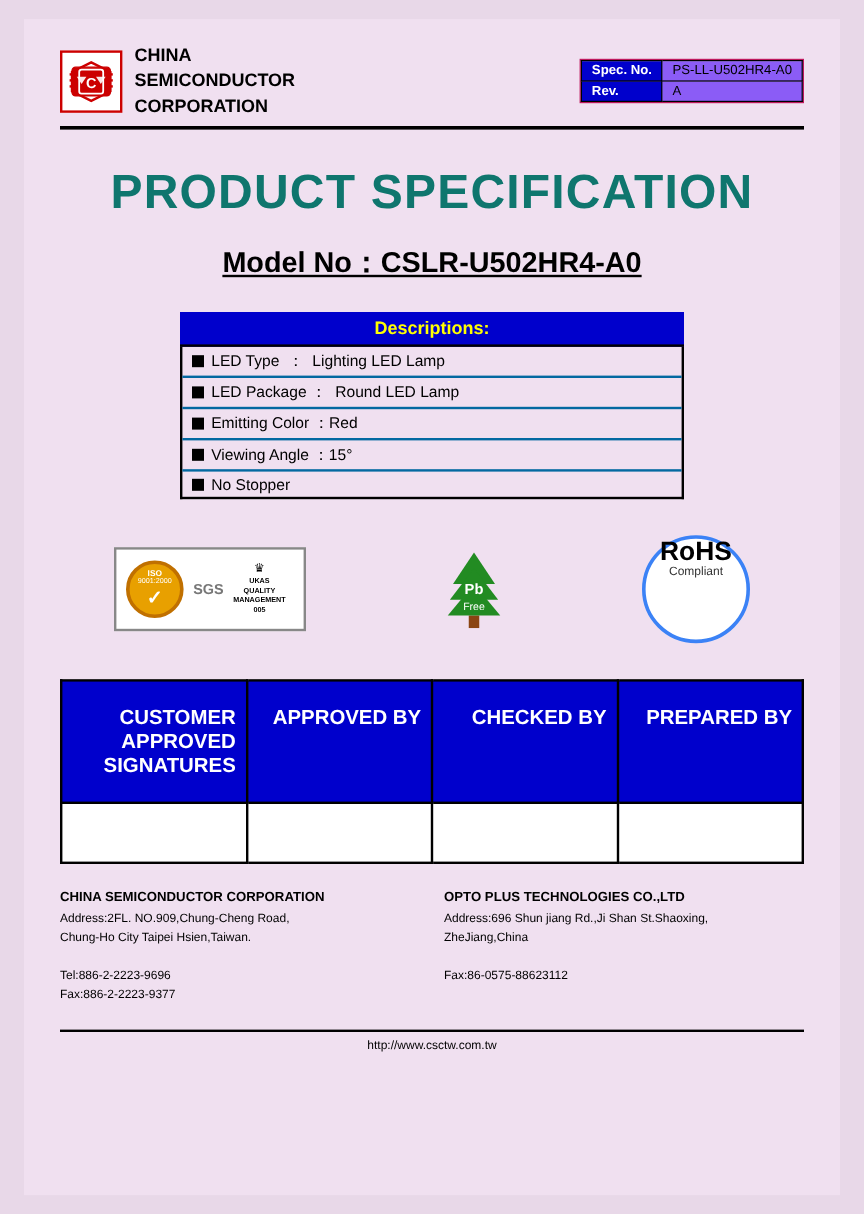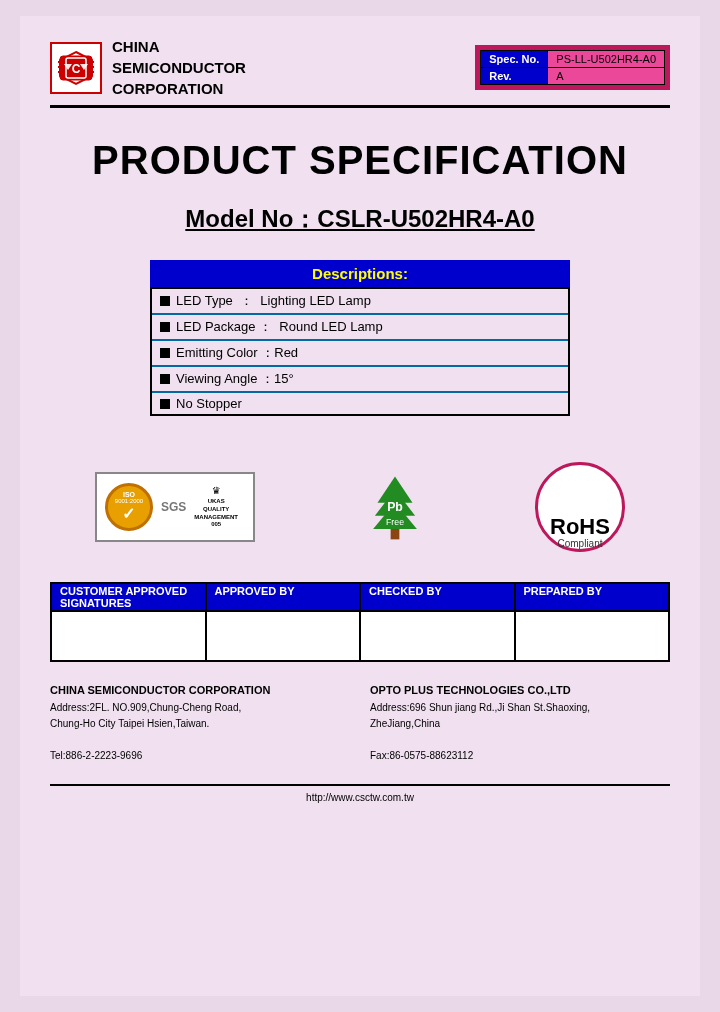--- a/index.html
+++ b/index.html
@@ -45,68 +45,68 @@
       width: 40px;
       height: 40px;
     }
     .company-name {
       font-size: 15px;
       font-weight: bold;
       line-height: 1.4;
       color: #000;
     }
     .header-right {
-      border: 5px solid #be185d;
+      border: 1px solid #be185d;
     }
     .spec-table {
       border-collapse: collapse;
     }
     .spec-table td {
       border: 1px solid #000;
       padding: 2px 8px;
       font-size: 11px;
     }
     .spec-label {
       background: #0000cc;
       color: white;
       font-weight: bold;
     }
     .spec-value {
-      background: #ec4899;
+      background: #8b5cf6;
       color: #000;
     }
     .header-divider {
       border: none;
       border-top: 3px solid #000;
       margin: 6px 0 0 0;
     }
     
     .title-section {
       text-align: center;
       margin: 30px 0 20px 0;
     }
     .main-title {
       font-size: 40px;
       font-weight: 900;
-      color: #000000;
+      color: #0f766e;
       letter-spacing: 1px;
     }
     .model-section {
       text-align: center;
       margin: 20px 0 25px 0;
     }
     .model-no {
       font-size: 24px;
       font-weight: bold;
       text-decoration: underline;
       color: #000;
     }
     
     .desc-section {
-      margin: 0 auto 46px auto;
+      margin: 0 auto 30px auto;
       width: 420px;
     }
     .desc-header {
       background: #0000cc;
       color: #ffff00;
       font-weight: bold;
       font-size: 15px;
       text-align: center;
       padding: 5px;
       border-bottom: 2px solid #000;
@@ -174,28 +174,28 @@
       flex-direction: column;
       align-items: center;
       width: 100px;
     }
     .tree-svg {
       width: 70px;
       height: 70px;
     }
     
     .rohs-box {
-      border: 3px solid #be185d;
+      border: 3px solid #3b82f6;
       border-radius: 50%;
       width: 90px;
       height: 90px;
       display: flex;
       flex-direction: column;
       align-items: center;
-      justify-content: flex-end;
+      justify-content: flex-start;
       background: white;
     }
     .rohs-text {
       font-size: 22px;
       font-weight: bold;
       color: #000;
       line-height: 1;
     }
     .rohs-sub {
       font-size: 10px;
@@ -204,24 +204,24 @@
     
     .sig-section {
       margin: 10px 0 20px 0;
     }
     .sig-table {
       border-collapse: collapse;
       width: 100%;
     }
     .sig-table td, .sig-table th {
       border: 2px solid #000;
-      padding: 1px 8px;
-      font-size: 11px;
-      font-weight: bold;
-      text-align: left;
+      padding: 20px 8px;
+      font-size: 17px;
+      font-weight: bold;
+      text-align: right;
       vertical-align: top;
     }
     .sig-header-blue {
       background: #0000cc;
       color: white;
     }
     .sig-cell {
       height: 50px;
       background: white;
     }
@@ -391,20 +391,21 @@
       </table>
   </div>
 
   <div class="footer-info">
     <div class="footer-left">
       <div class="footer-company">CHINA SEMICONDUCTOR CORPORATION</div>
       <div>Address:2FL. NO.909,Chung-Cheng Road,</div>
       <div>Chung-Ho City Taipei Hsien,Taiwan.</div>
       <br>
       <div>Tel:886-2-2223-9696</div>
+      <div>Fax:886-2-2223-9377</div>
     </div>
     <div class="footer-right">
       <div class="footer-company">OPTO PLUS TECHNOLOGIES CO.,LTD</div>
       <div>Address:696 Shun jiang Rd.,Ji Shan St.Shaoxing,</div>
       <div>ZheJiang,China</div>
       <br>
       <div>Fax:86-0575-88623112</div>
     </div>
   </div>
 

